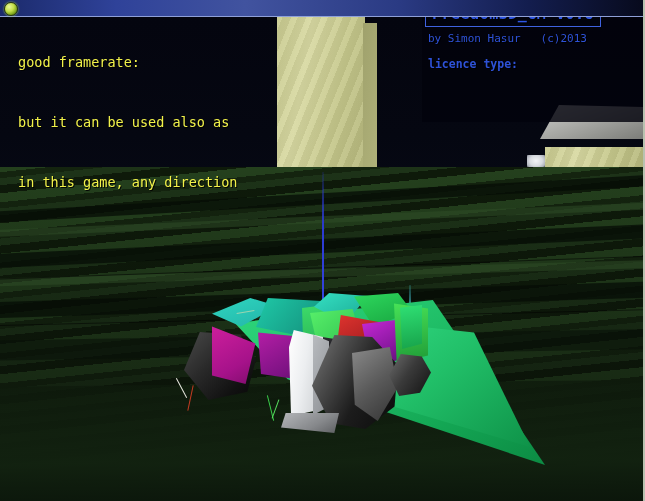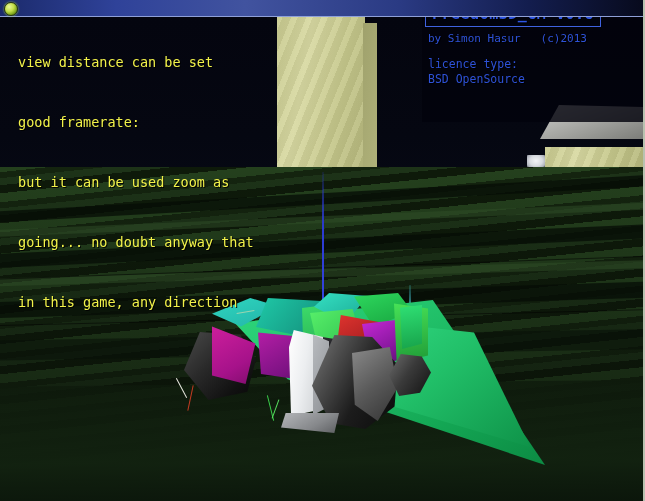--- a/index.html
+++ b/index.html
@@ -212,21 +212,21 @@
     font-size: 11px;
     font-weight: normal;
     color: #2e52d8;
     line-height: 15px;
     white-space: pre;
   }
   #info-licence {
     margin-top: 11px;
     padding-left: 3px;
     font-size: 11.5px;
-    font-weight: normal;
+    font-weight: bold;
     color: #2e52d8;
     line-height: 15px;
   }
   #info-licence .line { display: block; white-space: pre; }
 
   .info-backdrop {
     position: absolute;
     right: 0; top: 0;
     width: 221px; height: 122px;
     background: rgba(2,3,12,0.82);
@@ -327,31 +327,28 @@
 
     <div class="thin-stick" style="left:190px; top:368px; height:26px; background: #c23b22; transform: rotate(12deg);"></div>
     <div class="thin-stick" style="left:181px; top:360px; height:22px; background: #e8e8e0; transform: rotate(-28deg);"></div>
     <div class="thin-stick" style="left:270px; top:378px; height:26px; background: #3ad04a; transform: rotate(-14deg);"></div>
     <div class="thin-stick" style="left:275px; top:382px; height:20px; background: #58e060; transform: rotate(20deg);"></div>
     <div class="thin-stick" style="left:245px; top:286px; height:18px; background: #9ad4b0; transform: rotate(80deg);"></div>
 
   </div>
 
   <div id="hud-help">
-    <span class="line">view distance can be set</span>
     <span class="line">good framerate:</span>
-    <span class="line">but it can be used zoom as</span>
-    <span class="line">going... no doubt anyway that</span>
+    <span class="line">but it can be used also as</span>
     <span class="line">in this game, any direction</span>
     
   </div>
 
   <div class="info-backdrop"></div>
   <div id="hud-info">
     <div id="info-title-box">Freedom3D_GM v0.8</div>
     <div id="info-byline">by Simon Hasur   (c)2013</div>
     <div id="info-licence">
       <span class="line">licence type:</span>
-      <span class="line">BSD OpenSource</span>
     </div>
   </div>
 
 </div>
 
 </body></html>

